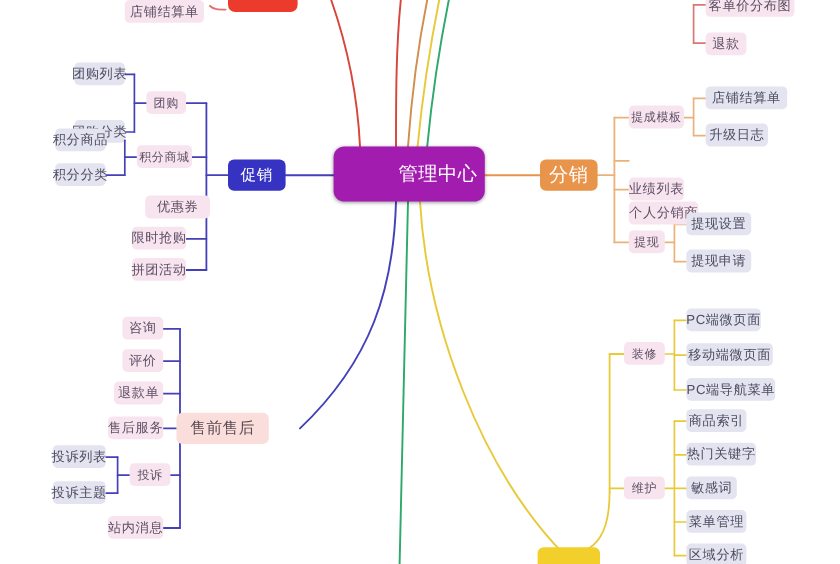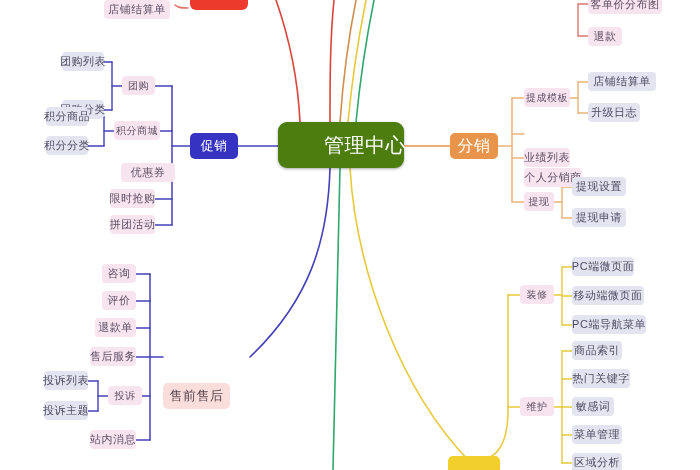--- a/index.html
+++ b/index.html
@@ -4,21 +4,21 @@
 <style>
   html,body{margin:0;padding:0;background:#ffffff;}
   body{width:700px;height:470px;overflow:hidden;
        font-family:"Liberation Sans","DejaVu Sans",sans-serif;}
   #stage{position:relative;width:700px;height:470px;background:#fff;overflow:hidden;}
   svg#links{position:absolute;left:0;top:0;width:700px;height:470px;pointer-events:none;}
   .node{position:absolute;box-sizing:border-box;display:flex;align-items:center;
         justify-content:center;white-space:nowrap;border-radius:5px;
         letter-spacing:.5px;}
   
-  .n-center{background:#4d7c0f;color:#ffffff;font-size:20px;border-radius:9px;
+  .n-center{background:#a21caf;color:#ffffff;font-size:16px;border-radius:9px;
             box-shadow:0 1px 3px rgba(0,0,0,.35);font-weight:400;padding-left:48px;}
   
   .n-l1-blue{background:#3633c2;color:#ffffff;font-size:13px;border-radius:5px;}
   .n-l1-orange{background:#e8944a;color:#ffffff;font-size:16px;border-radius:5px;}
   .n-l1-red{background:#ec3b2c;color:#ffffff;font-size:13px;border-radius:6px;}
   .n-l1-yellow{background:#f2cf2a;color:#ffffff;font-size:13px;border-radius:5px;}
   .n-l1-pink{background:#fadedb;color:#5a4a50;font-size:13px;border-radius:5px;}
   
   .n-l2{background:#f7e4ef;color:#5d4f63;font-size:10px;border-radius:4px;}
   
@@ -138,21 +138,21 @@
   <div class="node n-leaf" style="left:62px;top:100px;width:42px;height:19px;">团购分类</div>
 
   <div class="node n-l2" style="left:114px;top:121px;width:46px;height:19px;">积分商城</div>
   <div class="node n-leaf" style="left:46px;top:107px;width:42px;height:19px;">积分商品</div>
   <div class="node n-leaf" style="left:46px;top:136px;width:42px;height:19px;">积分分类</div>
 
   <div class="node n-leaf-pink" style="left:121px;top:163px;width:54px;height:19px;">优惠券</div>
   <div class="node n-leaf-pink" style="left:110px;top:189px;width:45px;height:19px;">限时抢购</div>
   <div class="node n-leaf-pink" style="left:110px;top:215px;width:45px;height:19px;">拼团活动</div>
 
-  <div class="node n-l1-pink" style="left:163px;top:344px;width:67px;height:26px;margin-top:39px;">售前售后</div>
+  <div class="node n-l1-pink" style="left:147px;top:344px;width:77px;height:26px;">售前售后</div>
 
   <div class="node n-leaf-pink" style="left:102px;top:264px;width:34px;height:19px;">咨询</div>
   <div class="node n-leaf-pink" style="left:102px;top:291px;width:34px;height:19px;">评价</div>
   <div class="node n-leaf-pink" style="left:95px;top:318px;width:41px;height:19px;">退款单</div>
   <div class="node n-leaf-pink" style="left:90px;top:347px;width:46px;height:19px;">售后服务</div>
 
   <div class="node n-l2" style="left:108px;top:386px;width:34px;height:19px;">投诉</div>
   <div class="node n-leaf" style="left:44px;top:371px;width:44px;height:19px;">投诉列表</div>
   <div class="node n-leaf" style="left:44px;top:401px;width:44px;height:19px;">投诉主题</div>
 

